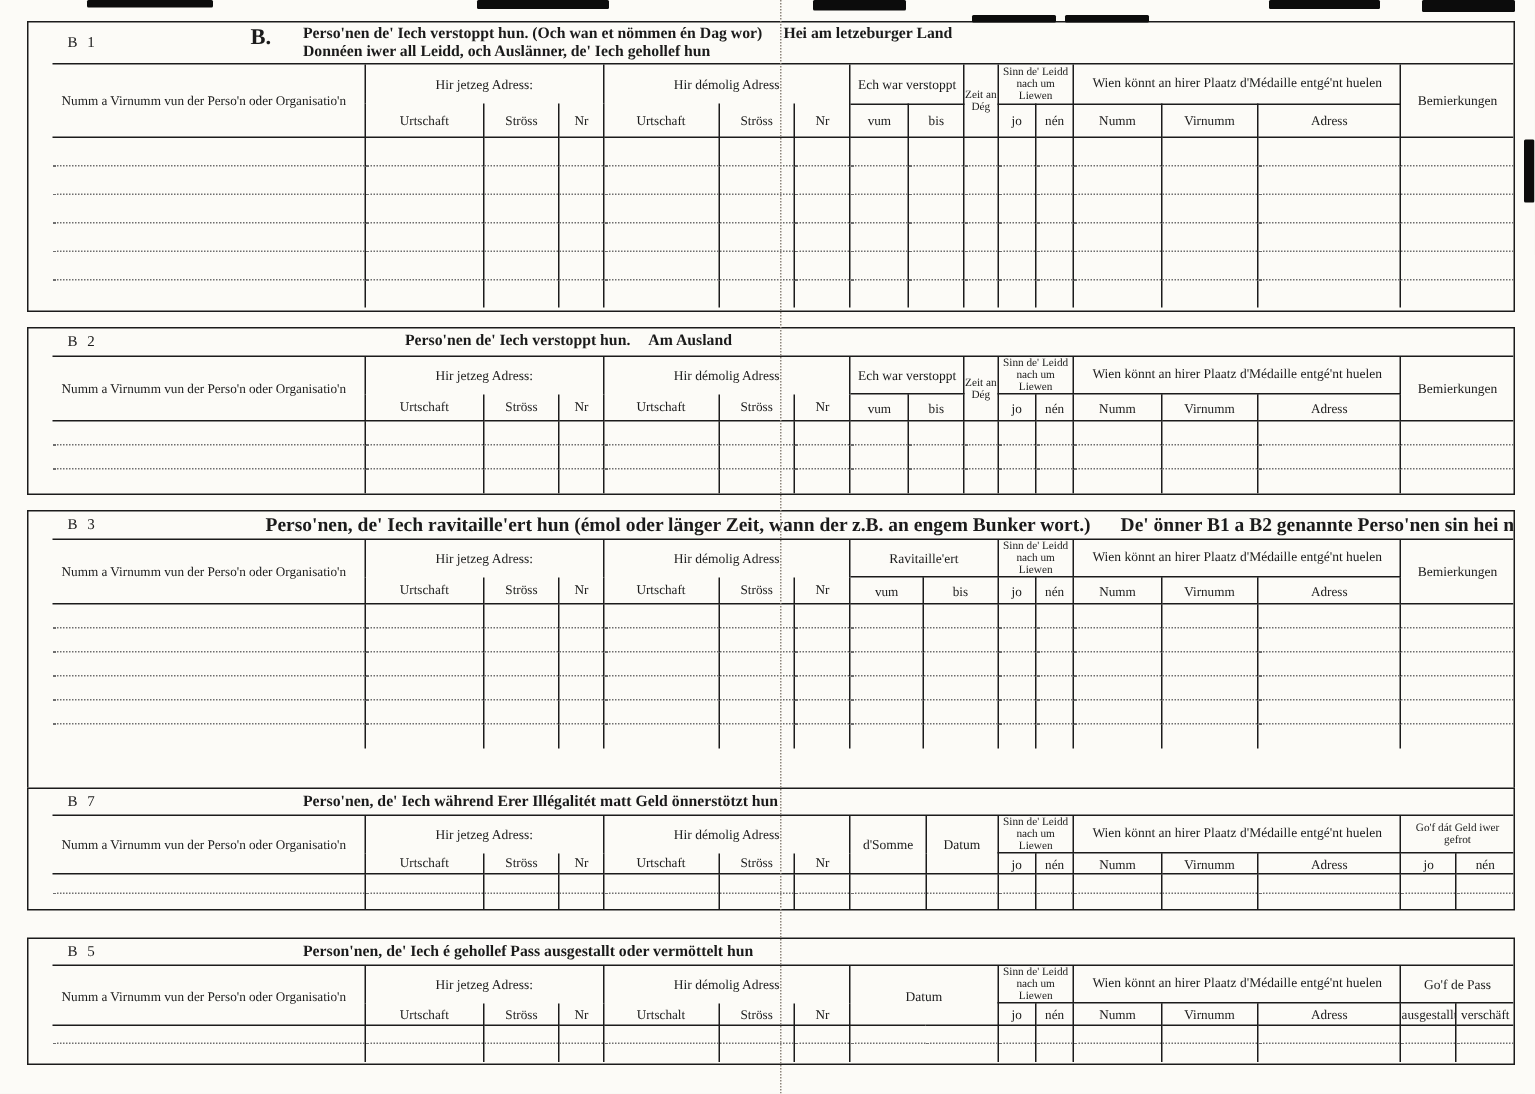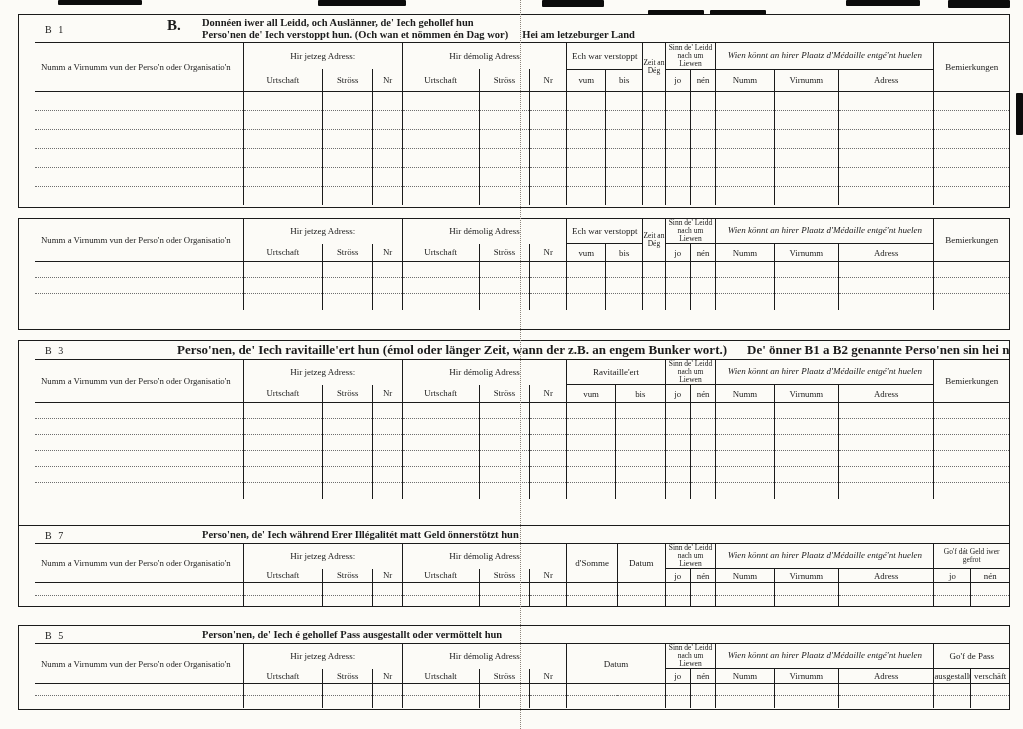--- a/index.html
+++ b/index.html
@@ -48,21 +48,21 @@
     border-left: 1px solid #1b1b1b; border-right: 1px solid #1b1b1b;
     border-top: none; border-bottom: none;
     padding: 1px 2px; overflow: hidden;
   }
   .grid th { font-weight: normal; font-size: 9px; line-height: 10px; text-align: center; vertical-align: middle; }
   .grid tr.h2 th { border-bottom: 1px solid #1b1b1b; font-size: 8.8px; }
   .grid thead th[rowspan] { border-bottom: 1px solid #1b1b1b; }
   .grid th.uline { border-bottom: 1px solid #1b1b1b; }
   .grid th.name-h { text-align: left; padding-left: 6px; font-size: 8.8px; }
   .grid th.tiny { font-size: 7.5px; line-height: 8px; padding: 0; }
-  .grid th.wrap2 { line-height: 9.5px; font-style: italic; }
+  .grid th.wrap2 { line-height: 9.5px; }
   .grid tbody td { border-bottom: 1px dotted #6e6e6e; padding: 0; }
   .grid tbody tr:last-child td { border-bottom: none; }
 
   .s-b1 tr.h1 { height: 26px; }  .s-b1 tr.h2 { height: 22px; }  .s-b1 tbody tr { height: 19px; }
   .s-b2 tr.h1 { height: 24px; }  .s-b2 tr.h2 { height: 18px; }  .s-b2 tbody tr { height: 16px; }
   .s-b3 tr.h1 { height: 24px; }  .s-b3 tr.h2 { height: 18px; }  .s-b3 tbody tr { height: 16px; }
   .s-b4 tr.h1 { height: 19px; }  .s-b4 tr.h2 { height: 14px; }  .s-b4 tbody tr { height: 13px; }
   .s-b5 tr.h1 { height: 21px; }  .s-b5 tr.h2 { height: 15px; }  .s-b5 tbody tr { height: 12px; }
 
   
@@ -73,24 +73,24 @@
 </head>
 <body>
 
 <div class="page">
 
   <div class="section s-b1">
     <div class="strip">
       <span class="sec-id">B 1</span>
       <span class="big-letter">B.</span>
       <div class="title-block">
-        <div>Donnéen iwer all Leidd, och Auslänner, de' Iech gehollef hun</div>
         <div>
           <span>Perso'nen de' Iech verstoppt hun. (Och wan et nömmen én Dag wor)</span><span class="title-right">Hei am letzeburger Land</span>
         </div>
+        <div>Donnéen iwer all Leidd, och Auslänner, de' Iech gehollef hun</div>
       </div>
     </div>
     <table class="grid">
       <colgroup>
         <col style="width:21.4%">
           <col style="width:8.1%">
           <col style="width:5.2%">
           <col style="width:3%">
         <col style="width:7.9%">
           <col style="width:5.2%">
@@ -239,20 +239,26 @@
             <td></td>
             <td></td>
             <td></td>
             <td></td>
           </tr>
         </tbody>
     </table>
   </div>
 
   <div class="section s-b2">
+    <div class="strip">
+      <span class="sec-id">B 2</span>
+      <div class="title-block">
+        <span>Perso'nen de' Iech verstoppt hun.</span><span class="title-right" style="margin-left:12px">Am Ausland</span>
+      </div>
+    </div>
     <table class="grid">
       <colgroup>
         <col style="width:21.4%">
           <col style="width:8.1%">
           <col style="width:5.2%">
           <col style="width:3%">
         <col style="width:7.9%">
           <col style="width:5.2%">
           <col style="width:3.8%">
         <col style="width:4%">

